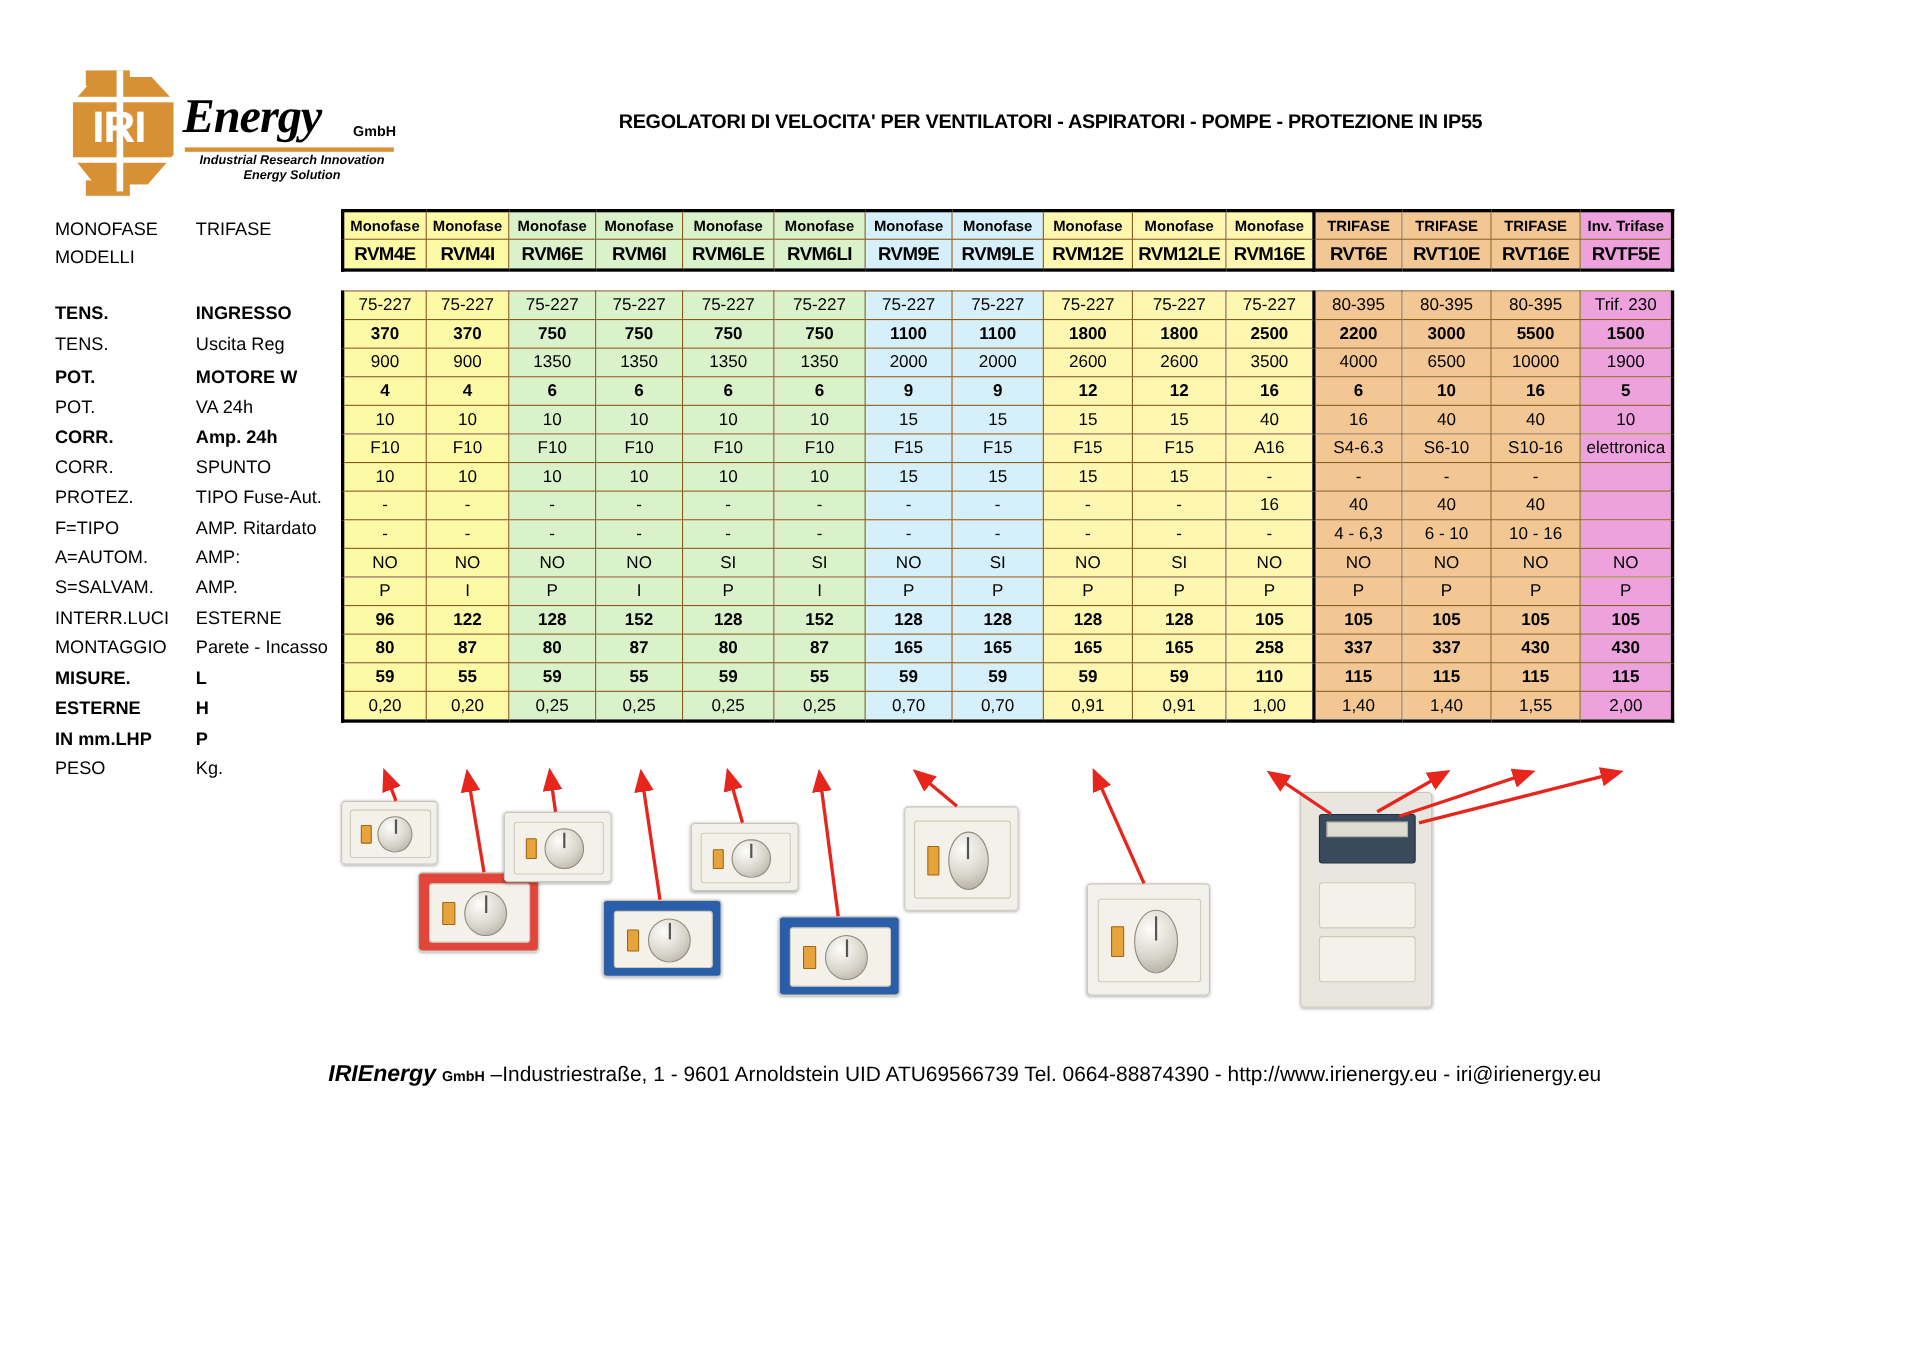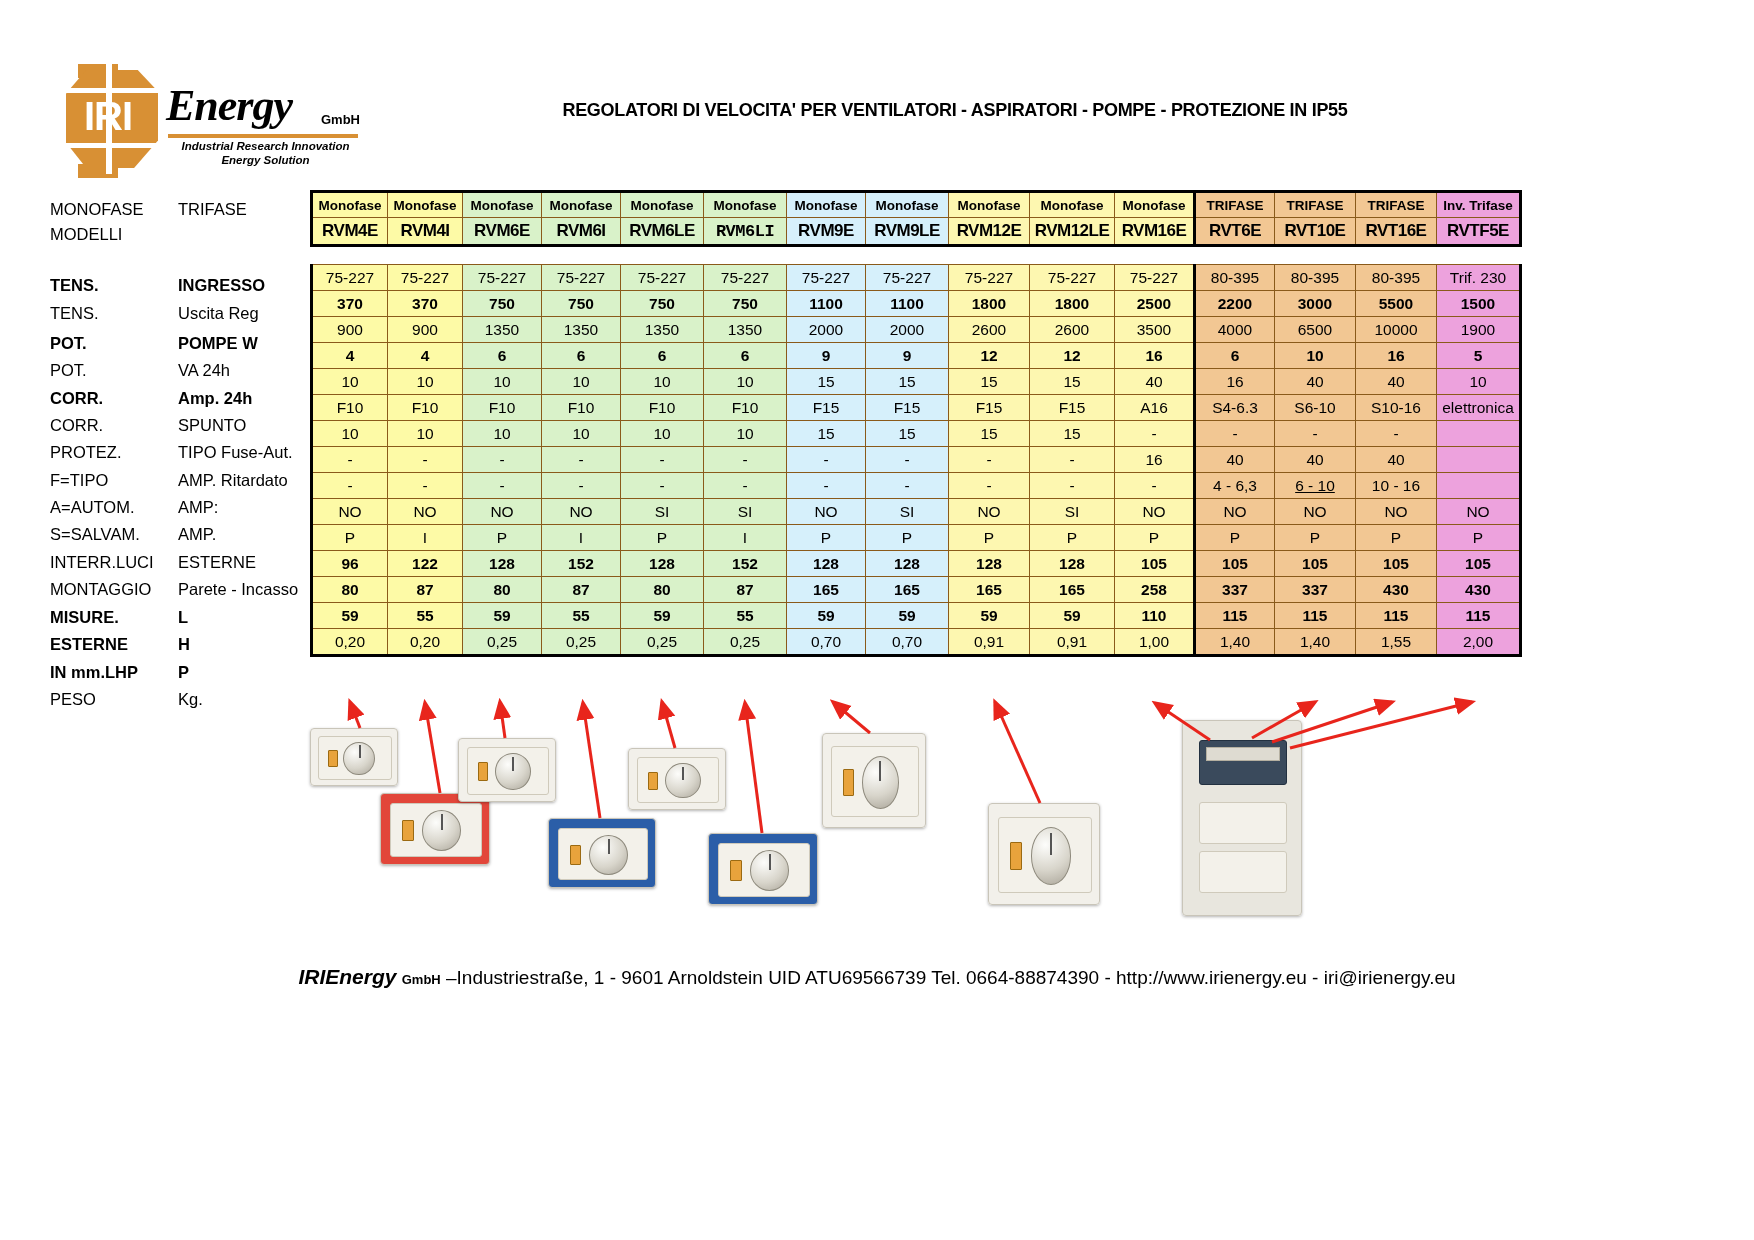--- a/index.html
+++ b/index.html
@@ -162,21 +162,21 @@
     <div class="sl-row b" style="top: 272px;">
       <span class="sl-a">TENS.</span>
       <span class="sl-b">INGRESSO</span>
     </div>
     <div class="sl-row" style="top: 300px;">
       <span class="sl-a">TENS.</span>
       <span class="sl-b">Uscita Reg</span>
     </div>
     <div class="sl-row b" style="top: 330px;">
       <span class="sl-a">POT.</span>
-      <span class="sl-b">POMPE W</span>
+      <span class="sl-b">MOTORE W</span>
     </div>
     <div class="sl-row" style="top: 357px;">
       <span class="sl-a">POT.</span>
       <span class="sl-b">VA 24h</span>
     </div>
     <div class="sl-row b" style="top: 385px;">
       <span class="sl-a">CORR.</span>
       <span class="sl-b">Amp. 24h</span>
     </div>
     <div class="sl-row" style="top: 412px;">
@@ -244,21 +244,21 @@
           <td class="hdr g-org" style="width: 78px;">TRIFASE</td>
           <td class="hdr g-org" style="width: 78px;">TRIFASE</td>
           <td class="hdr g-pnk rsep" style="width: 80px;">Inv. Trifase</td>
         </tr>
         <tr class="outer-bot">
           <td class="model g-yel lsep" style="width: 72px;">RVM4E</td>
           <td class="model g-yel" style="width: 72px;">RVM4I</td>
           <td class="model g-grn" style="width: 76px;">RVM6E</td>
           <td class="model g-grn" style="width: 76px;">RVM6I</td>
           <td class="model g-grn" style="width: 80px;">RVM6LE</td>
-          <td class="model g-grn" style="width: 80px; font-family: Liberation Mono, monospace;">RVM6LI</td>
+          <td class="model g-grn" style="width: 80px;">RVM6LI</td>
           <td class="model g-blu" style="width: 76px;">RVM9E</td>
           <td class="model g-blu" style="width: 80px;">RVM9LE</td>
           <td class="model g-yel2" style="width: 78px;">RVM12E</td>
           <td class="model g-yel2" style="width: 82px;">RVM12LE</td>
           <td class="model g-yel2 rsep" style="width: 76px;">RVM16E</td>
           <td class="model g-org lsep" style="width: 76px; margin-left: 20px;">RVT6E</td>
           <td class="model g-org" style="width: 78px;">RVT10E</td>
           <td class="model g-org" style="width: 78px;">RVT16E</td>
           <td class="model g-pnk rsep" style="width: 80px;">RVTF5E</td>
         </tr>
@@ -407,21 +407,21 @@
           <td class="g-grn" style="width: 76px;">-</td>
           <td class="g-grn" style="width: 76px;">-</td>
           <td class="g-grn" style="width: 80px;">-</td>
           <td class="g-grn" style="width: 80px;">-</td>
           <td class="g-blu" style="width: 76px;">-</td>
           <td class="g-blu" style="width: 80px;">-</td>
           <td class="g-yel2" style="width: 78px;">-</td>
           <td class="g-yel2" style="width: 82px;">-</td>
           <td class="g-yel2 rsep" style="width: 76px;">-</td>
           <td class="g-org lsep" style="width: 76px;">4 - 6,3</td>
-          <td class="g-org" style="width: 78px; text-decoration: underline;">6 - 10</td>
+          <td class="g-org" style="width: 78px;">6 - 10</td>
           <td class="g-org" style="width: 78px;">10 - 16</td>
           <td class="g-pnk rsep" style="width: 80px;"></td>
         </tr>
         <tr>
           <td class="g-yel lsep" style="width: 72px;">NO</td>
           <td class="g-yel" style="width: 72px;">NO</td>
           <td class="g-grn" style="width: 76px;">NO</td>
           <td class="g-grn" style="width: 76px;">NO</td>
           <td class="g-grn" style="width: 80px;">SI</td>
           <td class="g-grn" style="width: 80px;">SI</td>

